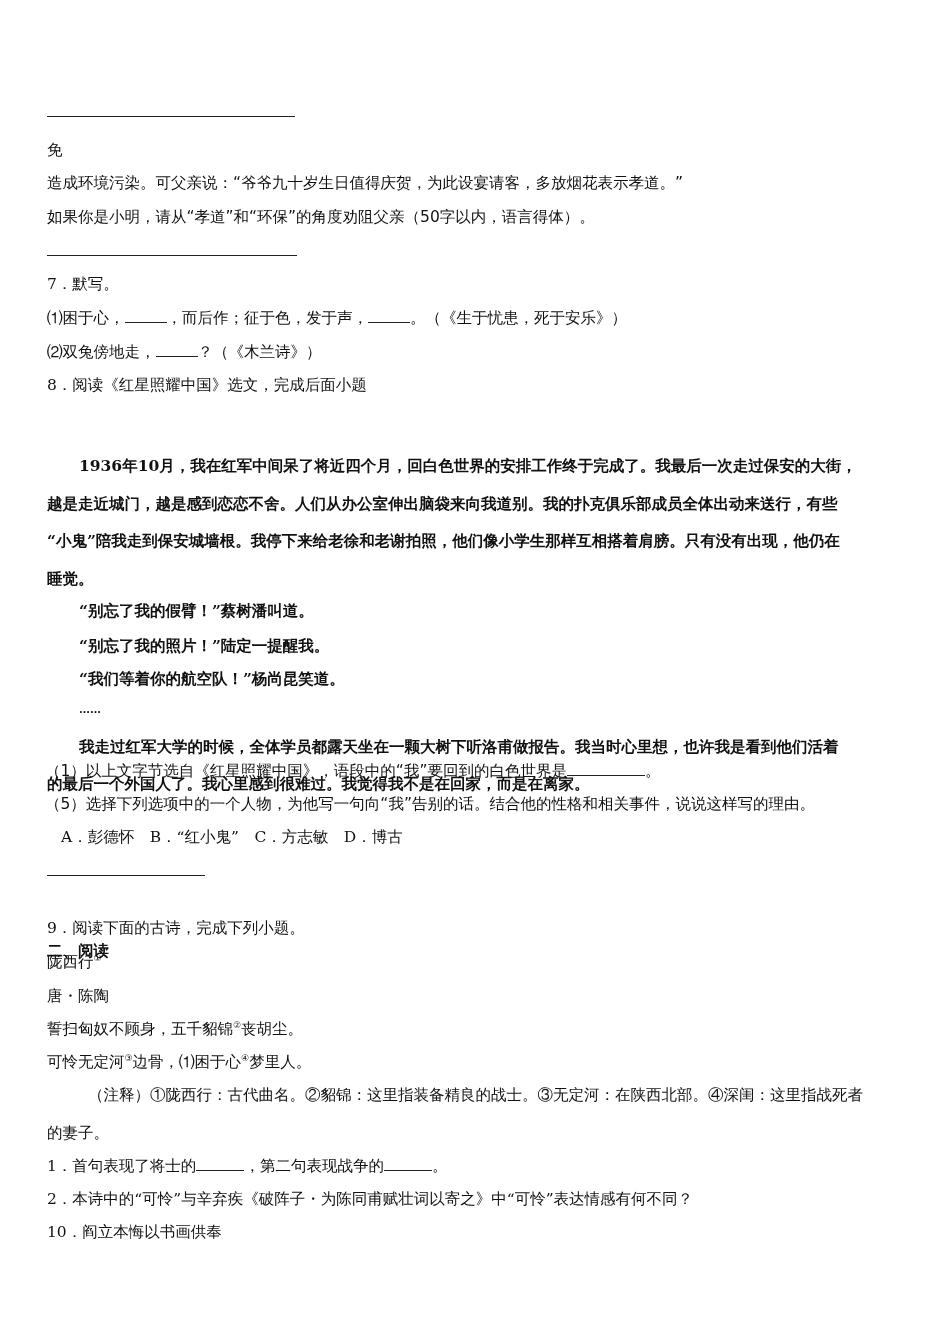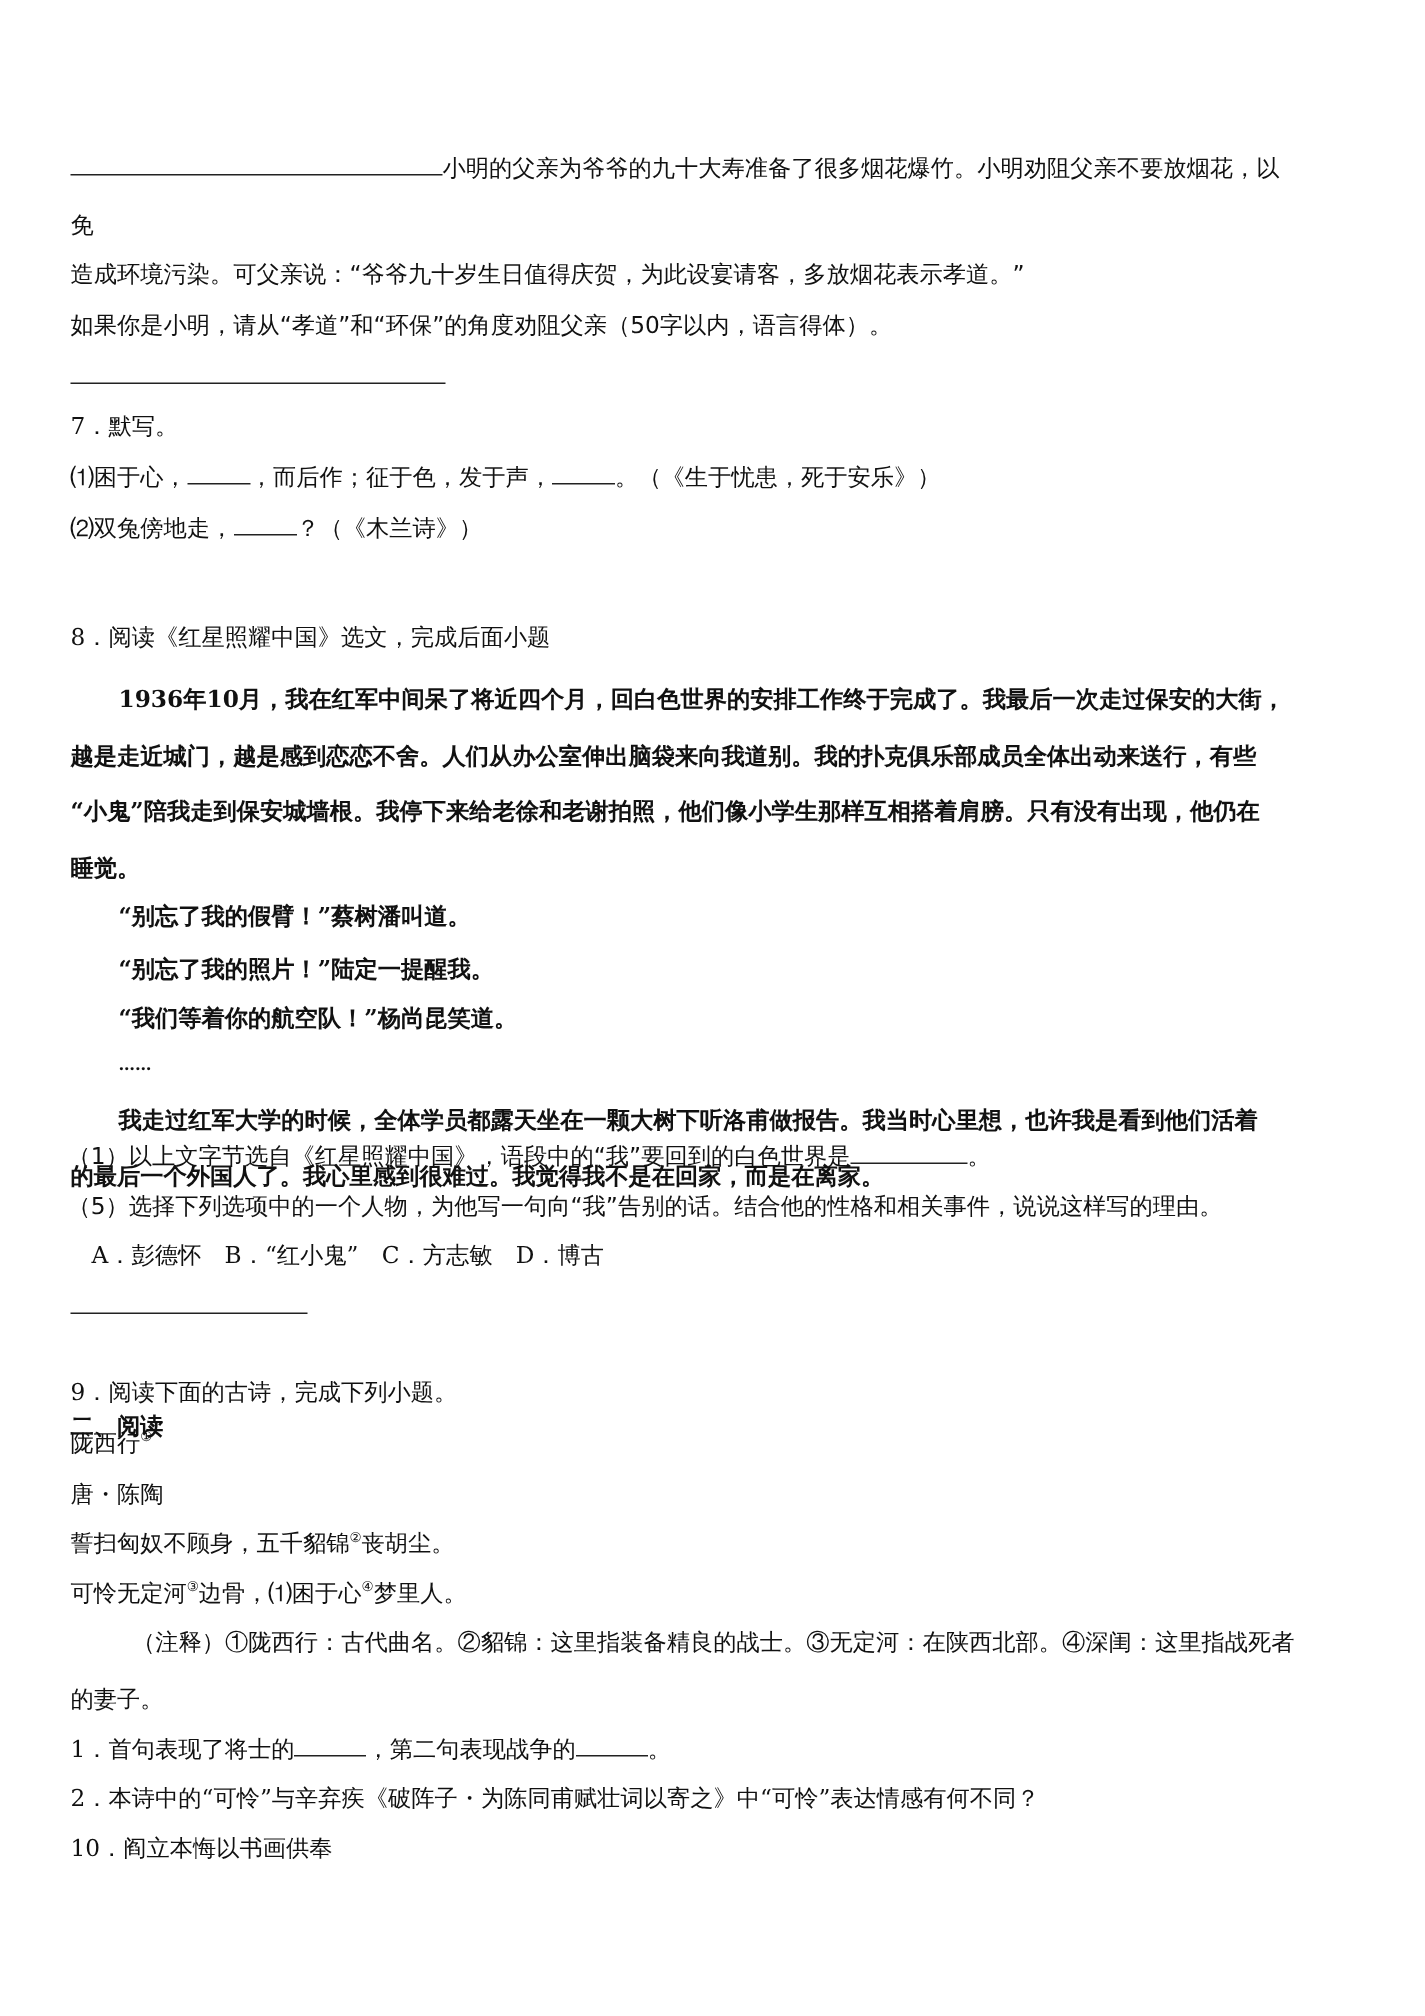--- a/index.html
+++ b/index.html
@@ -21,36 +21,36 @@
   }
   .hr {
     position: absolute; left: 47px; height: 0; border-top: 1px solid #222;
   }
   sup { font-size: 9px; line-height: 0; }
 </style>
 </head>
 <body>
 
 <div class="ln" style="top:101px;">
-  <span class="blank" style="width:248px;"></span><span>小明的父亲为爷爷的九十大寿准备了很多烟花爆竹。小明劝阻父亲不要放烟花，以</span>
+  <span class="blank" style="width:248px;"></span>
 </div>
 <div class="ln" style="top:140px;">免</div>
 <div class="ln" style="top:173px;">造成环境污染。可父亲说：“爷爷九十岁生日值得庆贺，为此设宴请客，多放烟花表示孝道。”</div>
 <div class="ln" style="top:207px;">如果你是小明，请从“孝道”和“环保”的角度劝阻父亲（50字以内，语言得体）。</div>
 <div class="hr" style="top:255px; width:250px;"></div>
 
 <div class="ln serif" style="top:274px;">7．默写。</div>
 <div class="ln serif" style="top:307px;">
   <span>⑴困于心，</span><span class="blank" style="width:42px;"></span><span>，而后作；征于色，发于声，</span><span class="blank" style="width:42px;"></span><span>。（《生于忧患，死于安乐》）</span>
 </div>
 <div class="ln serif" style="top:341px;">
   <span>⑵双兔傍地走，</span><span class="blank" style="width:42px;"></span><span>？（《木兰诗》）</span>
 </div>
 
-<div class="ln serif" style="top:375px;margin-top:40px;">8．阅读《红星照耀中国》选文，完成后面小题</div>
+<div class="ln serif" style="top:375px;">8．阅读《红星照耀中国》选文，完成后面小题</div>
 <div class="ln serif bold ind" style="top:408px;">1936年10月，我在红军中间呆了将近四个月，回白色世界的安排工作终于完成了。我最后一次走过保安的大街，</div>
 <div class="ln serif bold" style="top:446px;">越是走近城门，越是感到恋恋不舍。人们从办公室伸出脑袋来向我道别。我的扑克俱乐部成员全体出动来送行，有些</div>
 <div class="ln serif bold" style="top:483px;">“小鬼”陪我走到保安城墙根。我停下来给老徐和老谢拍照，他们像小学生那样互相搭着肩膀。只有没有出现，他仍在</div>
 <div class="ln serif bold" style="top:521px;">睡觉。</div>
 
 <div class="ln serif bold ind" style="top:553px;">“别忘了我的假臂！”蔡树潘叫道。</div>
 <div class="ln serif bold ind" style="top:588px;">“别忘了我的照片！”陆定一提醒我。</div>
 <div class="ln serif bold ind" style="top:621px;">“我们等着你的航空队！”杨尚昆笑道。</div>
 <div class="ln serif bold ind" style="top:652px; font-size:11px;">……</div>
 

